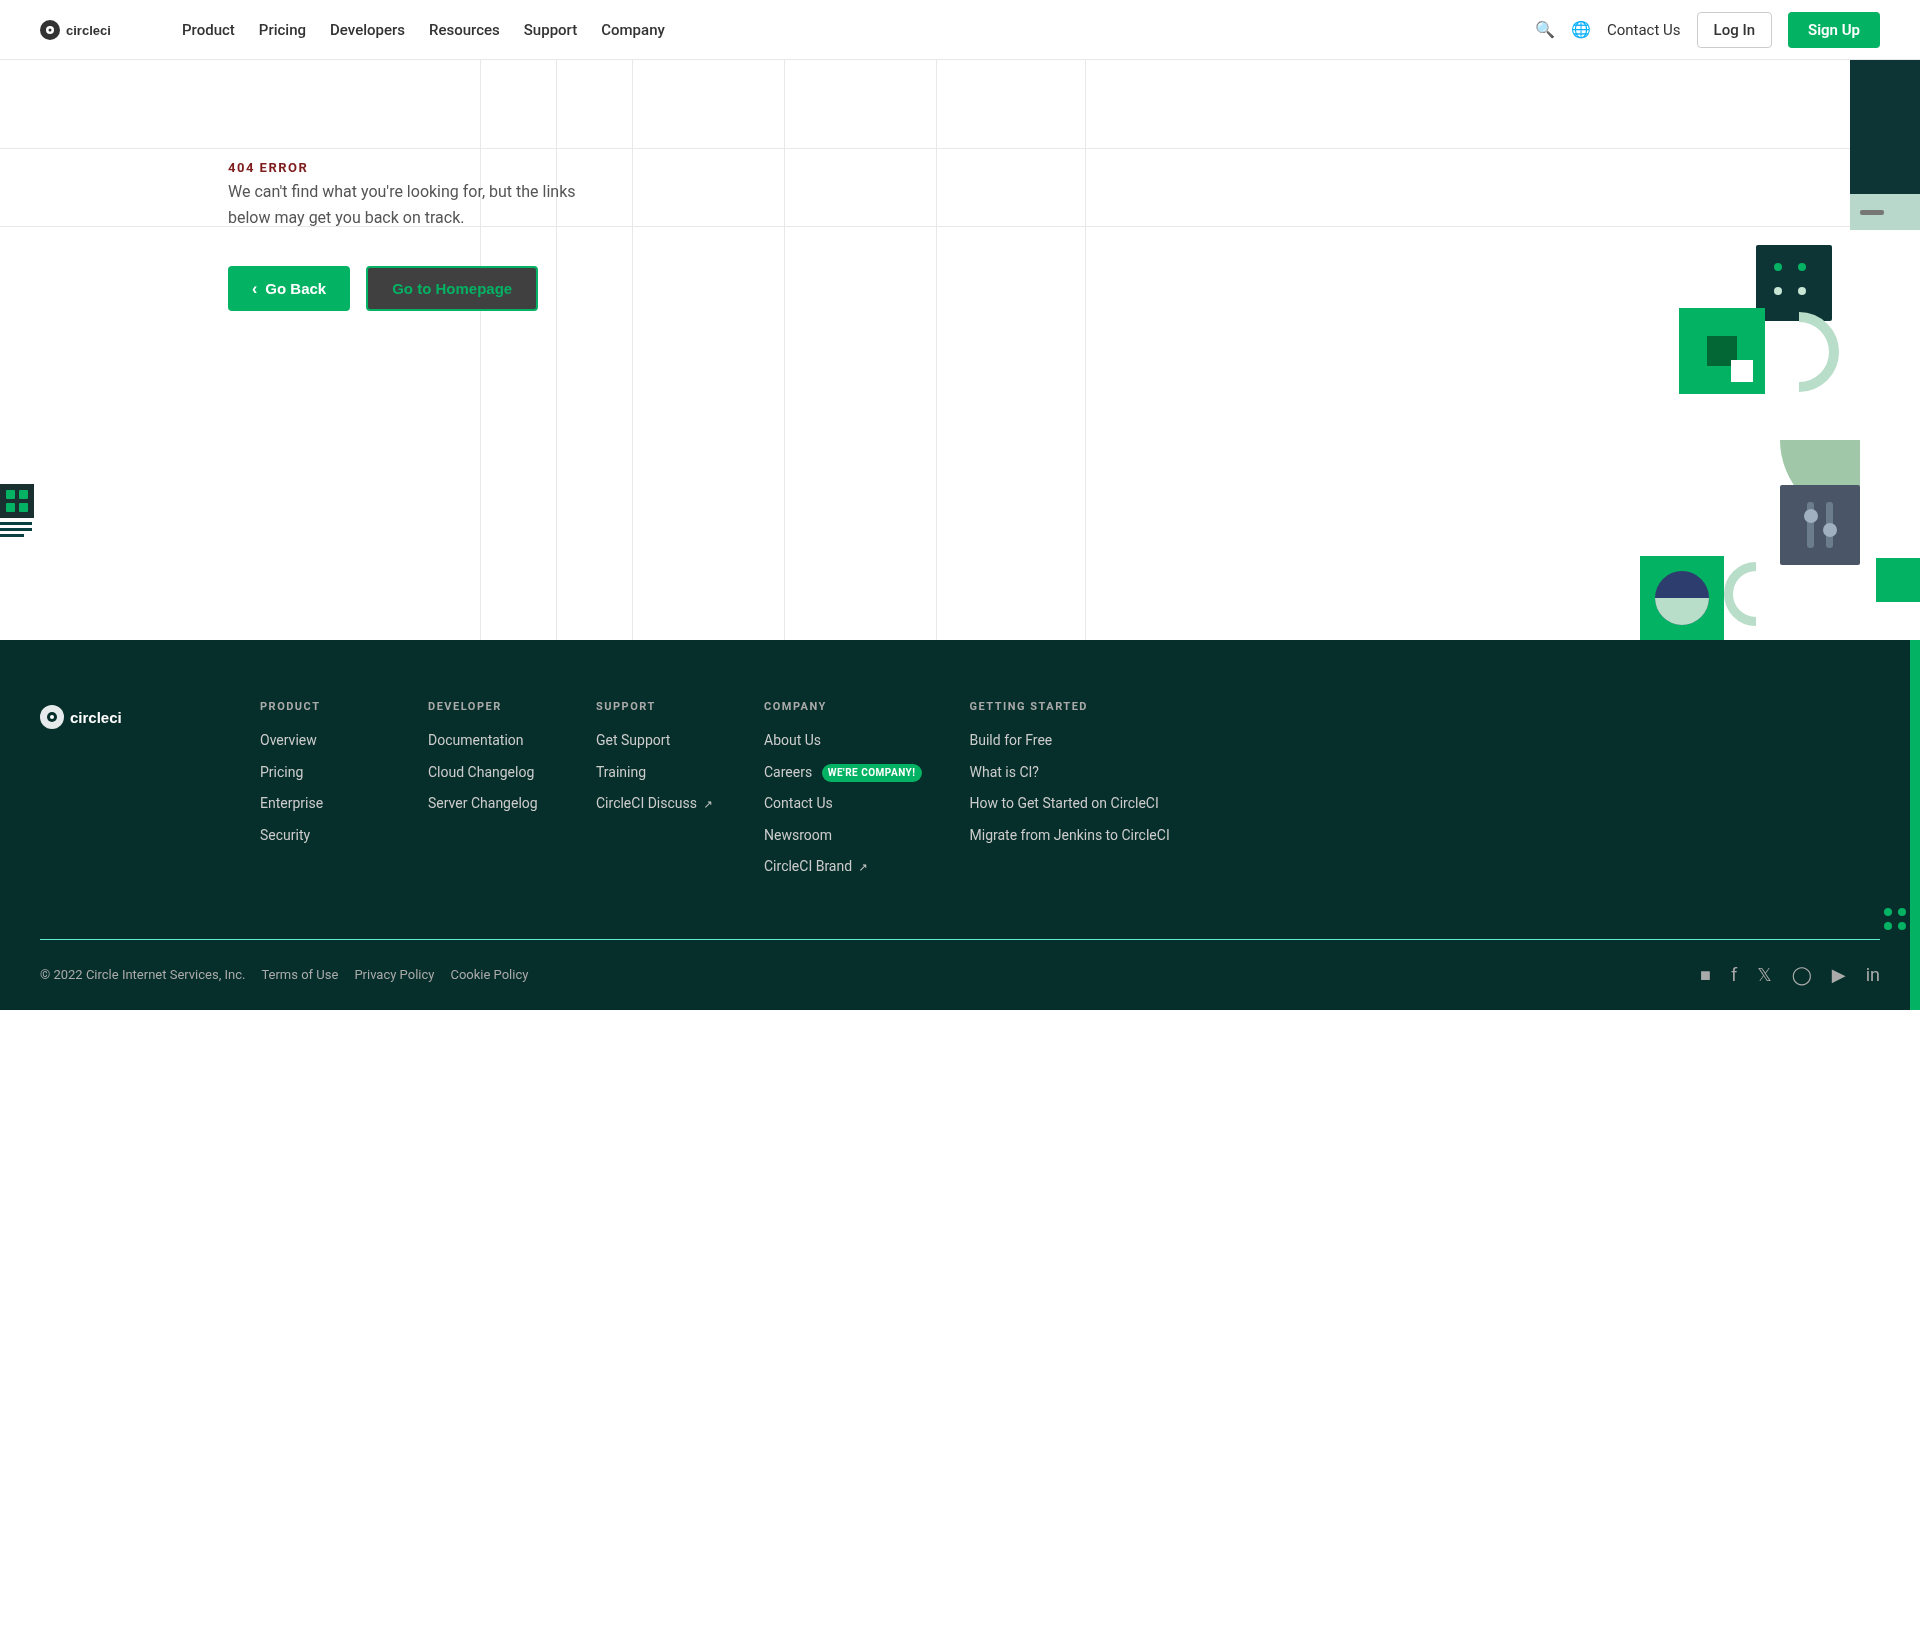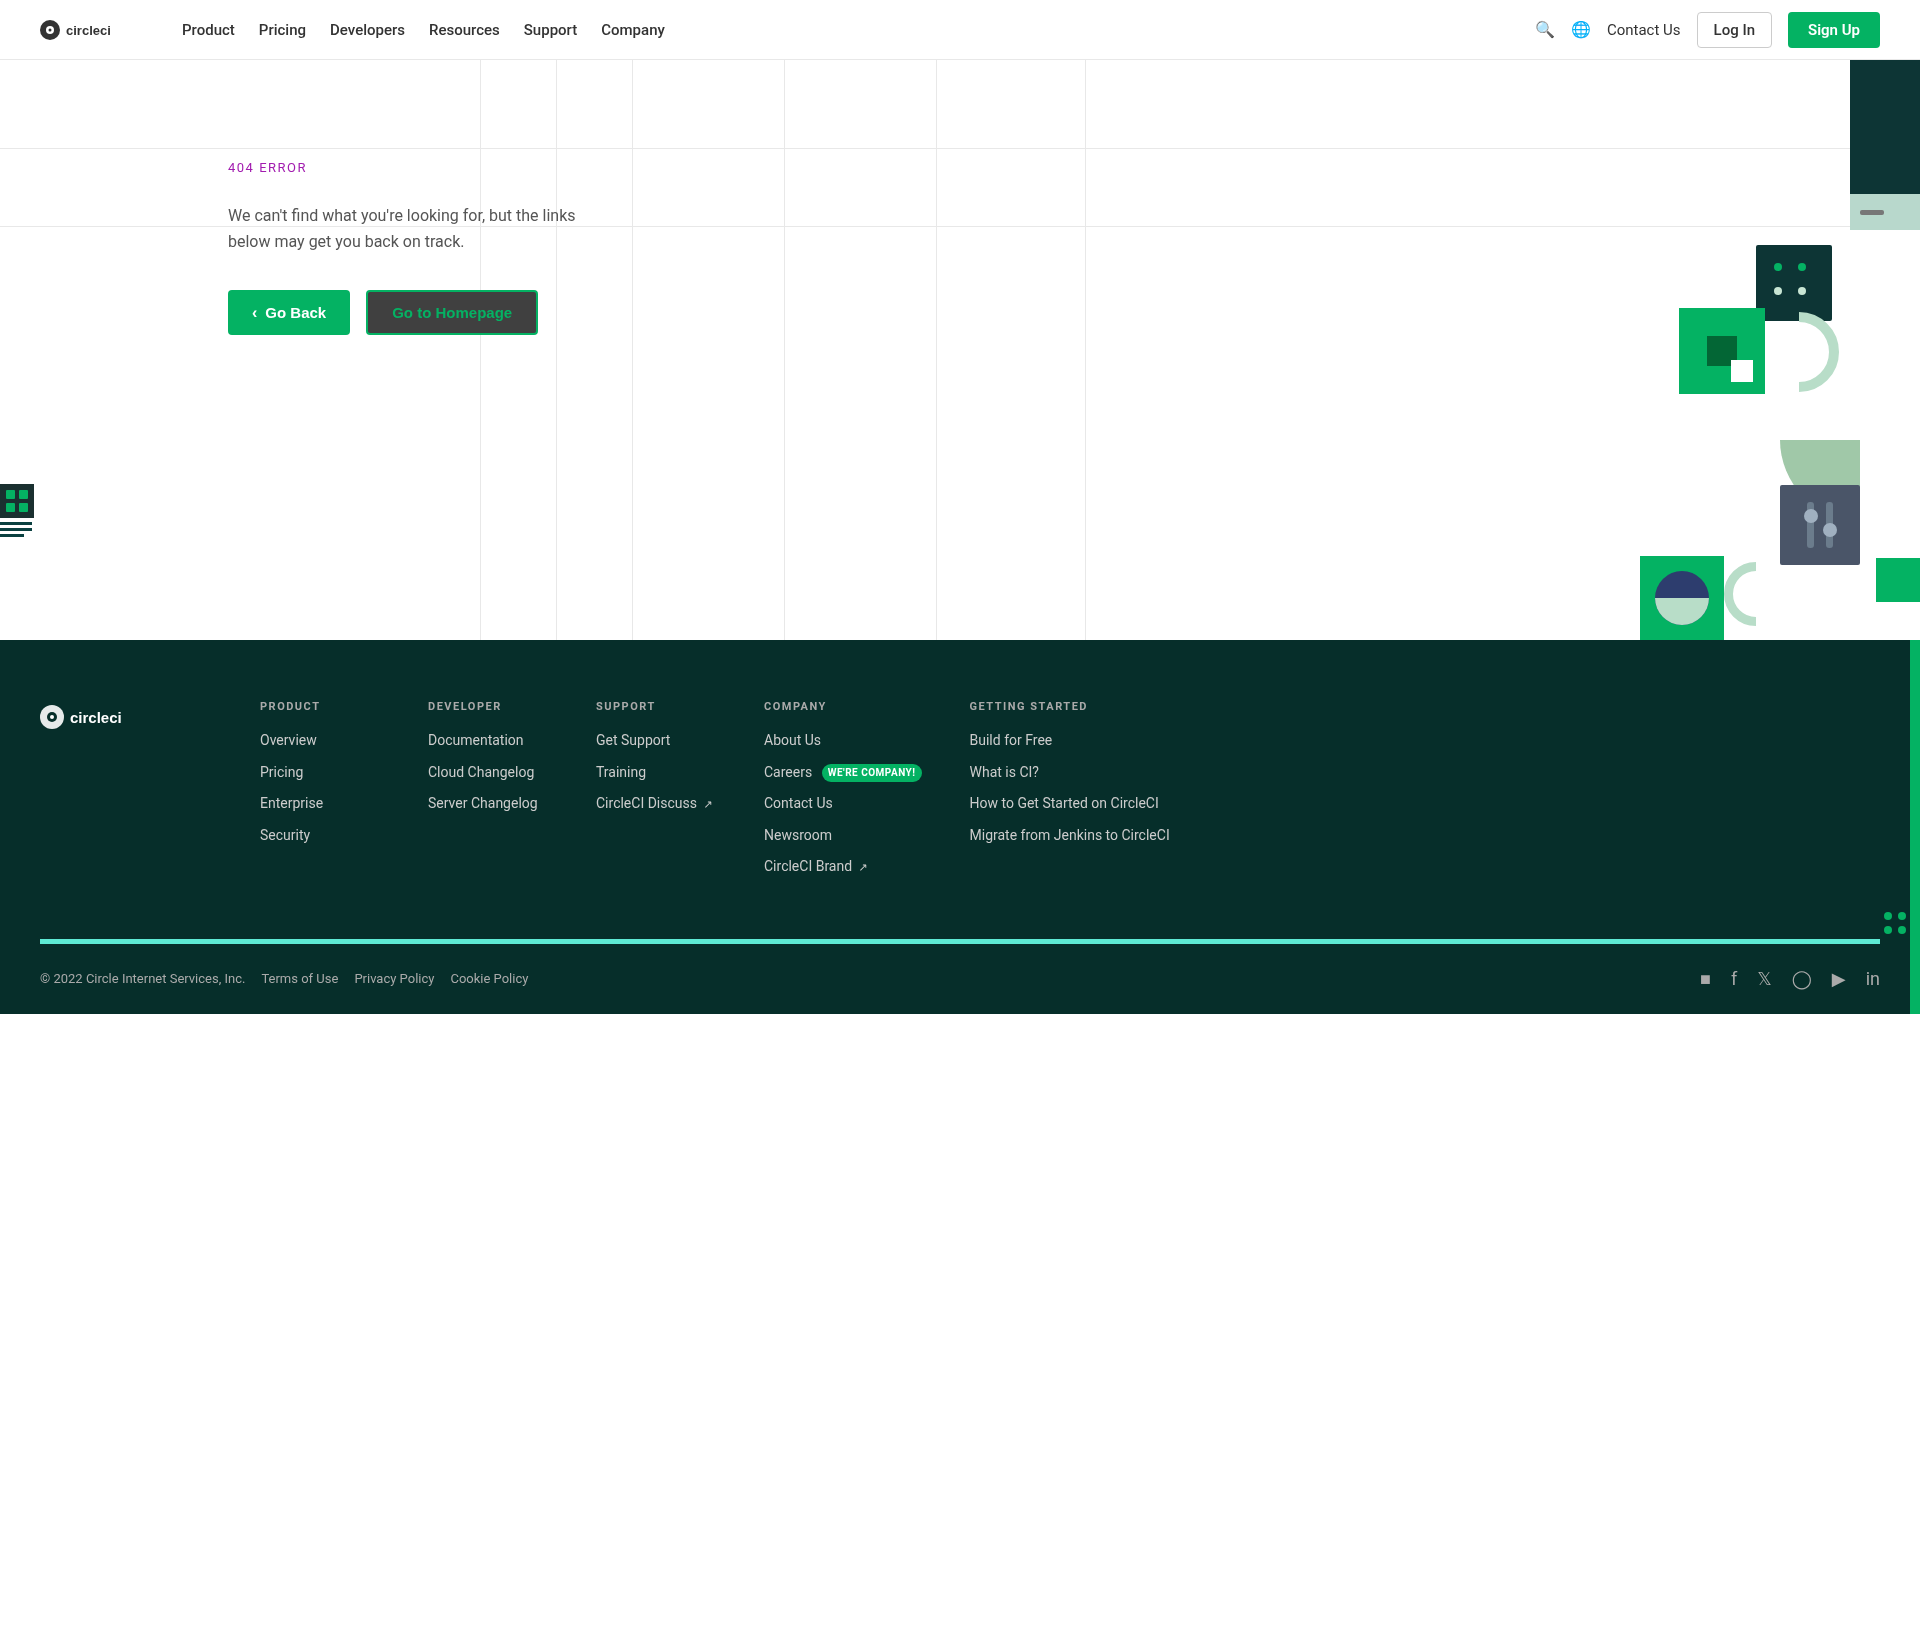--- a/index.html
+++ b/index.html
@@ -35,21 +35,21 @@
       position: absolute; top: 0; bottom: 0; width: 1px; background: #e8e8e8;
     }
     .grid-line-h {
       position: absolute; left: 0; right: 0; height: 1px; background: #e8e8e8;
     }
 
     .error-section {
       position: relative; z-index: 2; padding: 100px 0 80px 228px;
     }
     .error-label {
-      font-size: 13px; font-weight: 400; letter-spacing: 1.5px; color: #a21caf; margin-bottom: 28px; text-transform: uppercase;
+      font-size: 13px; font-weight: 700; letter-spacing: 1.5px; color: #7f1d1d; margin-bottom: 4px; text-transform: uppercase;
     }
     .error-title {
       font-size: 52px; font-weight: 300; color: #2d2d2d; margin-bottom: 24px; max-width: 480px; line-height: 1.15;
     }
     .error-desc {
       font-size: 16px; color: #555; max-width: 380px; line-height: 1.6; margin-bottom: 36px;
     }
     .btn-group { display: flex; gap: 16px; }
     .btn-back {
       background: #04b263; color: #fff; border: none; padding: 12px 24px; border-radius: 4px;
@@ -80,21 +80,21 @@
     .footer-col a {
       display: block; color: #ccc; text-decoration: none; font-size: 14px; margin-bottom: 12px; line-height: 1.4;
     }
     .badge-hiring {
       display: inline-block; background: #04b263; color: #fff; font-size: 10px; font-weight: 700;
       padding: 2px 6px; border-radius: 10px; margin-left: 6px; letter-spacing: 0.5px; vertical-align: middle;
     }
     .ext-icon { font-size: 11px; margin-left: 3px; }
 
     .footer-bottom {
-      border-top: 5px solid #5eead4; padding: 24px 0; display: flex; align-items: center; justify-content: space-between;
+      border-top: 1px solid #5eead4; padding: 24px 0; display: flex; align-items: center; justify-content: space-between;
     }
     .footer-legal { display: flex; gap: 4px; align-items: center; font-size: 13px; color: #aaa; }
     .footer-legal a { color: #aaa; text-decoration: none; margin-left: 12px; }
     .footer-social { display: flex; gap: 20px; align-items: center; }
     .social-icon { color: #aaa; font-size: 18px; cursor: pointer; text-decoration: none; }
 
     .main-wrapper { position: relative; }
   </style>
 </head>
 <body>

